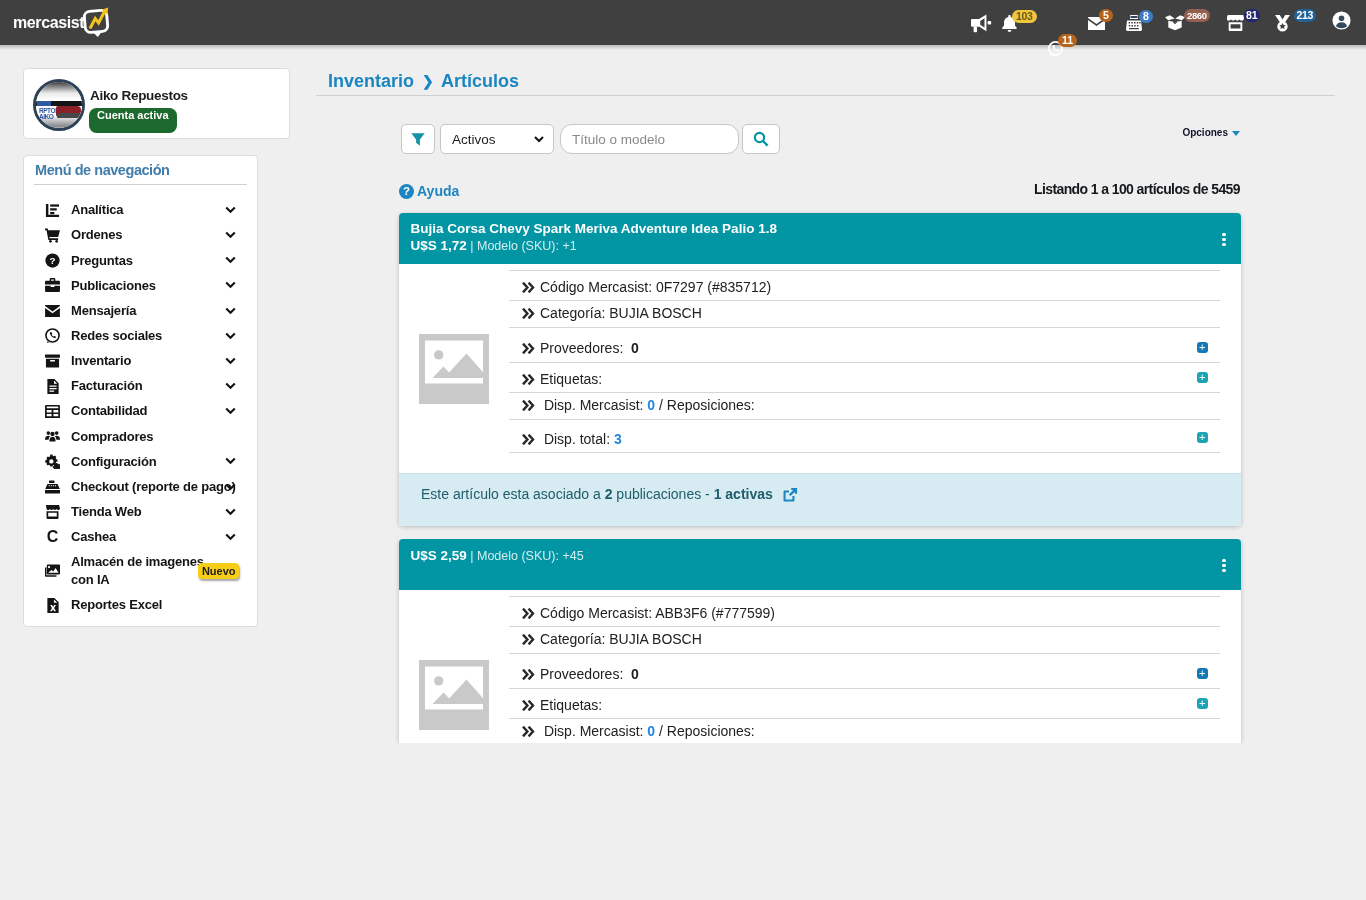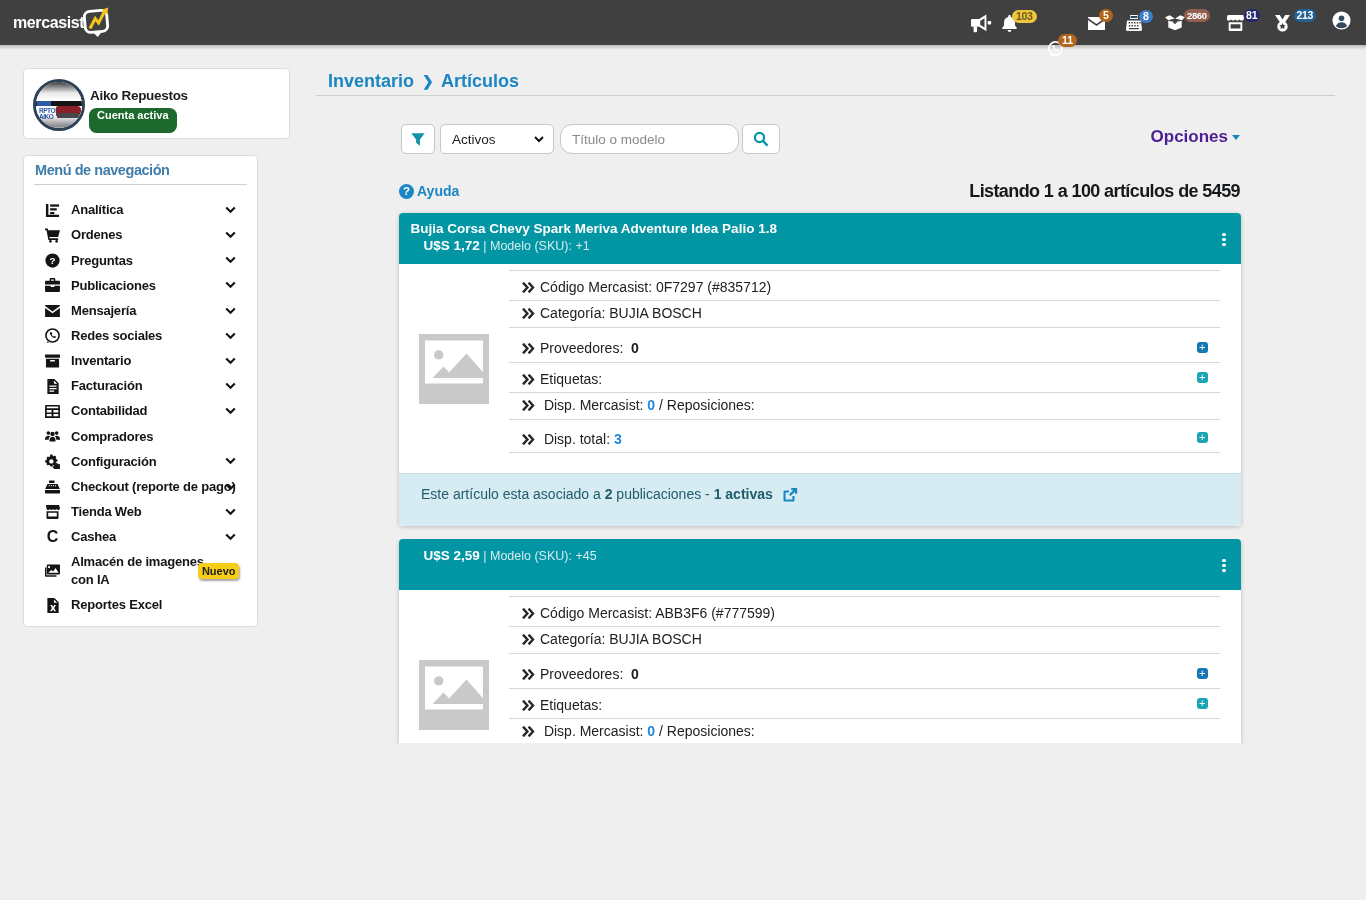--- a/index.html
+++ b/index.html
@@ -56,36 +56,36 @@
 .fbtn { position:absolute; top:124px; height:30px; background:#fff; border:1.5px solid #c6c6c6; border-radius:5px;
   display:flex; align-items:center; justify-content:center; }
 #btn-funnel { left:401px; width:34px; }
 #sel { position:absolute; left:440px; top:124px; width:114px; height:30px; background:#fff; border:1.5px solid #c6c6c6;
   border-radius:5px; font-size:13.5px; color:#1c1c1c; padding:0 11px; display:flex; align-items:center; }
 #sel .selchev { position:absolute; right:9px; top:11px; }
 #inp { position:absolute; left:560px; top:124px; width:179px; height:30px; background:#fff; border:1.5px solid #c6c6c6;
   border-radius:12px; font-size:13.5px; color:#8a8a8a; padding:0 11px; display:flex; align-items:center; }
 #btn-search { left:742px; width:38px; }
 
-.opciones { position:absolute; top:127px; right:126px; font-size:17px; font-weight:bold; color:#4c1d95; }
+.opciones { position:absolute; top:127px; right:126px; font-size:10px; font-weight:bold; color:#0f172a; }
 .opciones .caret { display:inline-block; width:0; height:0; border-left:4px solid transparent;
   border-right:4px solid transparent; border-top:5px solid #1b86c2; margin-left:4px; vertical-align:middle; }
 .ayuda { position:absolute; left:399px; top:183px; display:flex; align-items:center; }
 .ayuda .q { width:15px; height:15px; border-radius:50%; background:#1b86c2; color:#fff; font-size:11.5px;
   font-weight:bold; text-align:center; line-height:15px; }
 .ayuda .t { margin-left:3px; font-size:14px; font-weight:bold; color:#1b86c2; }
-.listando { position:absolute; top:181px; right:126px; font-size:18px; font-weight:bold; color:#16191c; letter-spacing:-0.6px; }
+.listando { position:absolute; top:181px; right:126px; font-size:14px; font-weight:bold; color:#16191c; letter-spacing:-0.6px; }
 
 
 .acard { position:absolute; left:399px; width:842px; background:#fff; border-radius:4px;
   box-shadow:0 1px 4px rgba(0,0,0,0.22); }
 .ahead { height:51px; background:#0295a4; border-radius:4px 4px 0 0; padding:7.5px 40px 0 11.5px; position:relative; }
 .ahead .t1 { color:#fff; font-size:13.5px; font-weight:bold; line-height:16px; white-space:nowrap; }
 .ahead .t2 { color:#d5edef; font-size:12.5px; line-height:15px; margin-top:1px; }
-.ahead .t2 b { color:#fff; font-size:13.5px; font-weight:bold;margin-left:13px; }
+.ahead .t2 b { color:#fff; font-size:13.5px; font-weight:bold; }
 .kebab { position:absolute; right:15px; top:19.5px; width:4px; }
 .kebab span { display:block; width:3.8px; height:3.8px; border-radius:50%; background:#fff; margin-bottom:1.3px; }
 .abody { position:relative; background:#fff; height:209px; }
 .imgph2 { position:absolute; left:20px; top:70px; }
 .rows { position:absolute; left:110px; top:6px; width:711px; }
 .rgroup { border-top:1px solid #d6d6d6; }
 .rgroup.nt { border-top:none; }
 .arow { position:relative; height:26.8px; border-bottom:1px solid #d6d6d6; line-height:25.8px;
   font-size:14px; color:#212121; padding-left:13px; white-space:pre; }
 .arow.tall { height:30.3px; padding-top:3.5px; }

